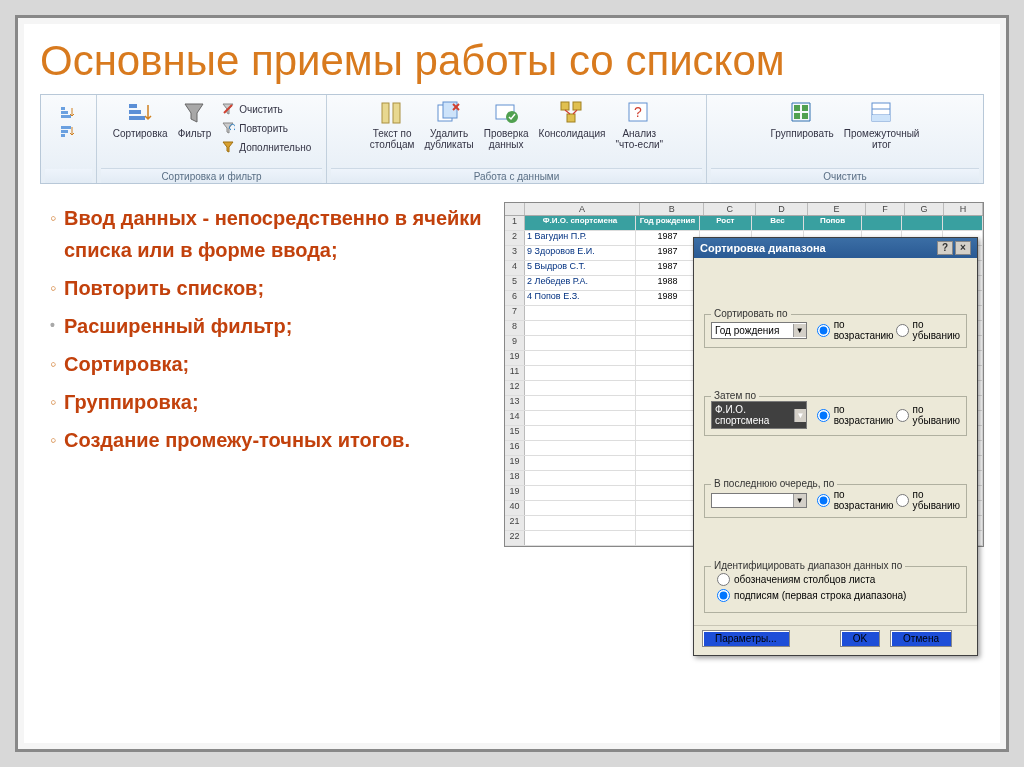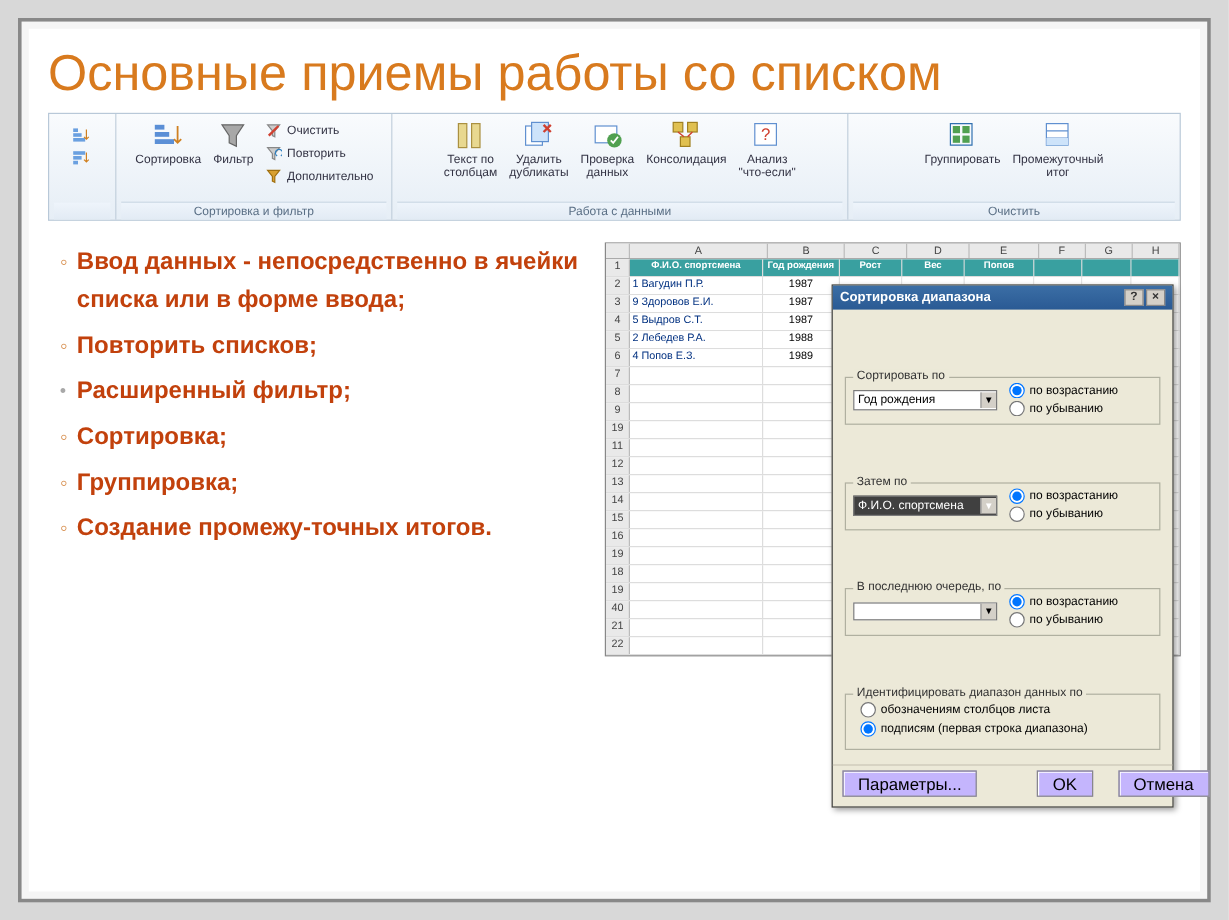--- a/index.html
+++ b/index.html
@@ -98,26 +98,26 @@
     font-size:11px;
   }
   .dlg-title-btns { display:flex; gap:2px; }
   .dlg-title-btn { width:16px; height:14px; background:#d4d0c8; border:1px solid #888; font-size:10px; text-align:center; line-height:12px; color:#333; cursor:pointer; }
   .dlg-body { padding:8px 10px 6px 10px; }
   .fieldset { border:1px solid #b0b0a0; margin-bottom:6px; padding:4px 6px 6px 6px; position:relative;margin-top:48px; }
   .fieldset-label { position:absolute; top:-7px; left:6px; background:#ece9d8; padding:0 3px; font-size:10px; color:#333; }
   .field-row { display:flex; align-items:center; gap:10px; }
   .combo { background:#fff; border:1px solid #7a7a7a; padding:2px 3px; font-size:10px; width:120px; display:flex; justify-content:space-between; align-items:center; }
   .combo-arrow { background:#d4d0c8; border-left:1px solid #999; width:13px; text-align:center; font-size:8px; margin:-2px -3px -2px 2px; padding:2px 0; }
-  .radio-col { display:flex; flex-direction:column; gap:2px; font-size:10px; }
+  .radio-col { display:flex; flex-direction:row; gap:2px; font-size:10px; }
   .radio-col label, .ident-group label { display:flex; align-items:center; gap:4px; cursor:pointer; }
   .radio-col input, .ident-group input { margin:0; }
   .ident-group { display:flex; flex-direction:column; gap:3px; padding:2px 0 4px 6px; }
   .dlg-buttons { display:flex; justify-content:flex-start; gap:50px; padding:4px 8px 8px 8px; border-top:1px solid #c8c5b5; }
-  .dlg-btn { background:#c4b5fd; border:1px solid #888; padding:2px 12px; font-size:14px; cursor:pointer; box-shadow: 1px 1px 0 #fff inset; }
+  .dlg-btn { background:#1d4ed8; border:1px solid #888; padding:2px 12px; font-size:10px; cursor:pointer; box-shadow: 1px 1px 0 #fff inset; }
 </style>
 </head>
 <body>
 
 <div class="slide-frame">
 
   <div class="title">Основные приемы работы со списком</div>
 
   <div class="ribbon">
 
@@ -637,21 +637,21 @@
                 </label>
               <label>
                   <input type="radio" checked="" style="">
                   <span>подписям (первая строка диапазона)</span>
                 </label>
             </div>
           </div>
         </div>
         <div class="dlg-buttons">
           <button class="dlg-btn">Параметры...</button>
-          <div style="display:flex;gap:21px">
+          <div style="display:flex;gap:10px">
             <button class="dlg-btn">OK</button>
             <button class="dlg-btn">Отмена</button>
           </div>
         </div>
       </div>
     </div>
   </div>
 
 </div>
 

